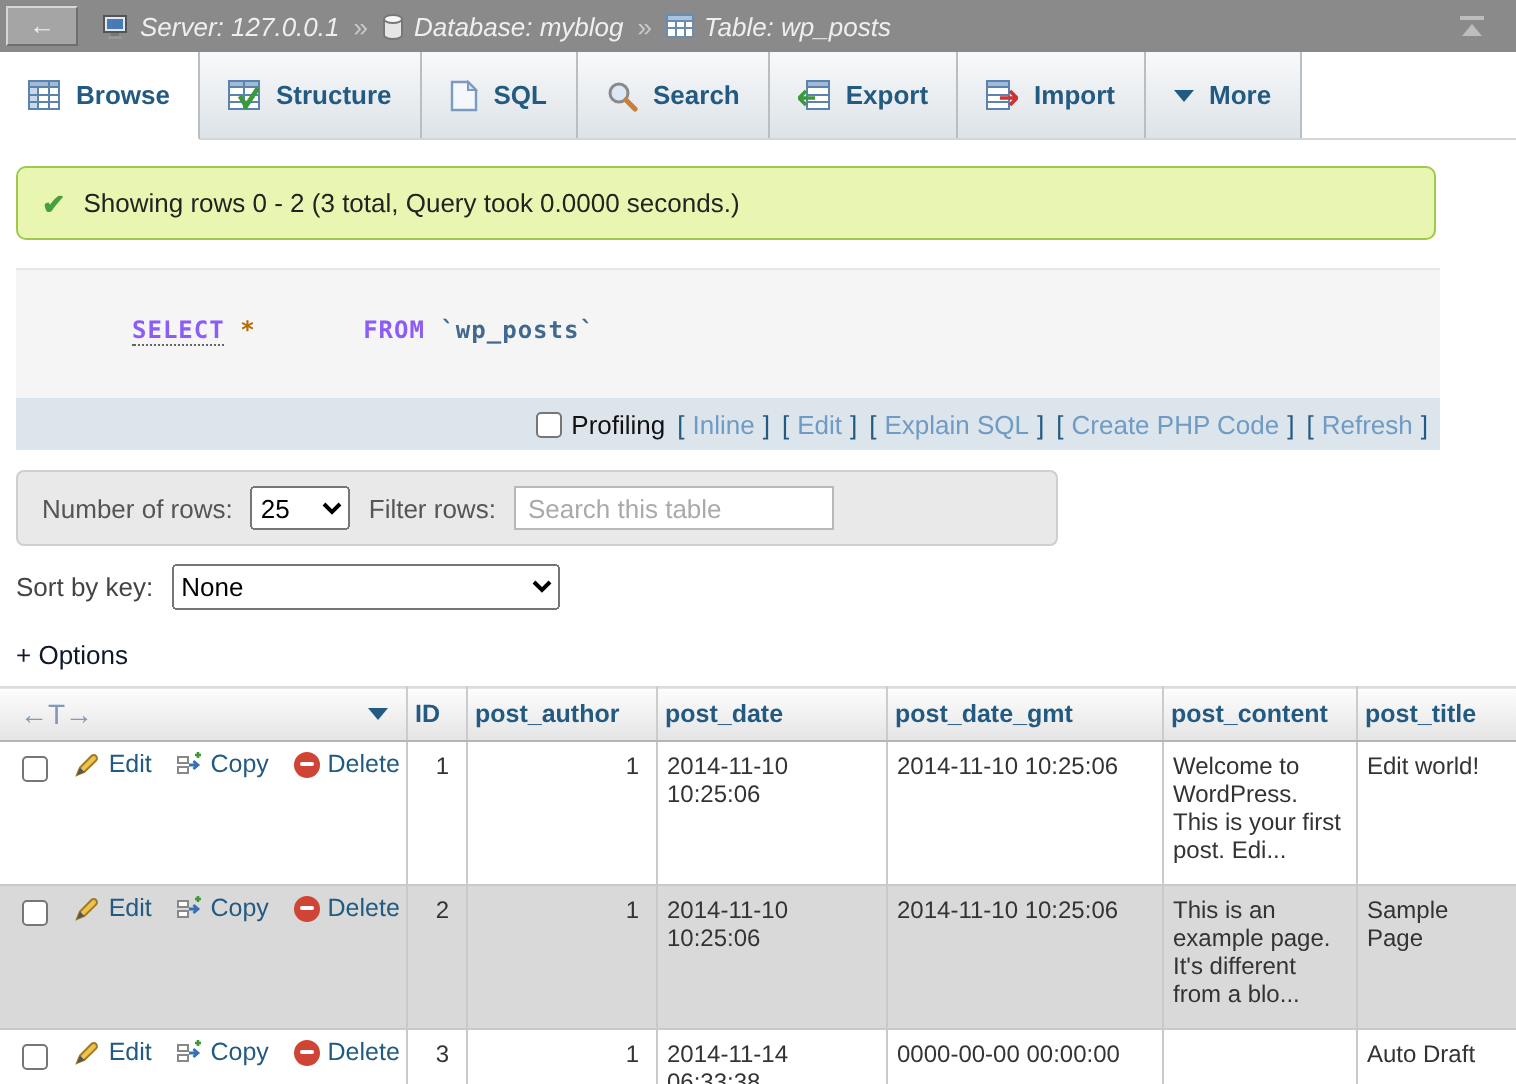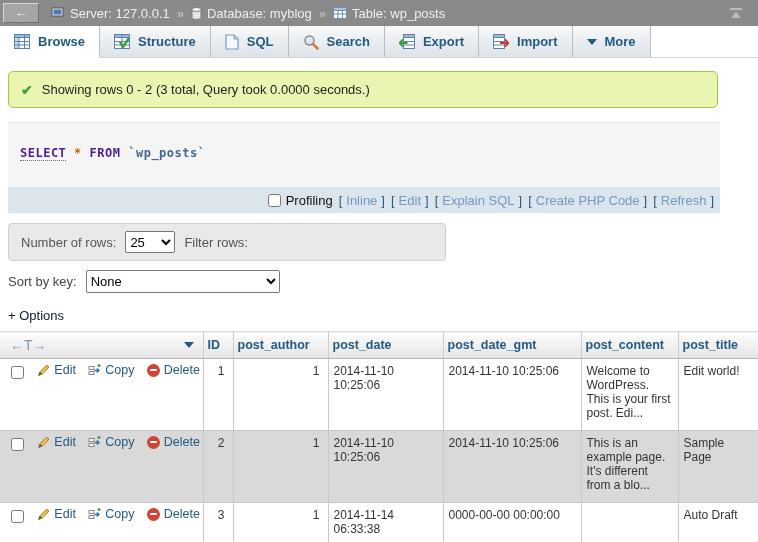--- a/index.html
+++ b/index.html
@@ -5,55 +5,55 @@
   * { box-sizing: border-box; margin: 0; padding: 0; }
   html,body { width:758px; height:542px; overflow:hidden; background:#fff;
     font-family:"Liberation Sans", sans-serif; font-size:13px; color:#222; }
 
   
   .topbar { height:26px; background:#8a8a8a; display:flex; align-items:center;
     color:#efefef; font-size:13px; }
   .nav-toggle { width:36px; height:20px; margin:0 9px 0 3px; background:#a5a5a5;
     border:1px solid #d6d6d6; border-bottom-color:#6e6e6e; border-right-color:#6e6e6e;
     color:#f2f2f2; font-size:13px; line-height:17px; text-align:center; cursor:pointer; }
-  .crumb { display:flex; align-items:center; gap:5px; margin:0 3px; white-space:nowrap; }
+  .crumb { display:flex; align-items:center; gap:5px; margin:0 3px; white-space:nowrap;font-style:italic; }
   .sep { color:#c9c9c9; margin:0 4px; }
   .collapse-btn { margin-left:auto; margin-right:14px; cursor:pointer; display:flex; }
 
   
-  .tabs { height:32px; display:flex; background:#fff; border-bottom:1px solid #d5d5d5; }
+  .tabs { height:44px; display:flex; background:#fff; border-bottom:1px solid #d5d5d5; }
   .tab { display:flex; align-items:center; gap:8px; padding:0 14px;
     border-right:1px solid #b8bfc4; background:linear-gradient(#f8f9fa,#dde3e8);
     color:#235a81; font-weight:bold; font-size:13px; text-decoration:none; cursor:pointer;
     white-space:nowrap; }
   .tab.active { background:#fff; border-bottom:1px solid #fff; margin-bottom:-1px; }
 
   
   .message { margin:13px 0 0 8px; width:710px; background:#e9f6b2; border:1px solid #a0c84a;
     border-radius:5px; padding:10px 12px; display:flex; align-items:center; gap:9px;
     color:#222; }
   .check-icon { color:#48a03c; font-size:14px; font-weight:bold; line-height:1; }
 
   
   .query-section { margin:14px 0 0 8px; width:712px; border-top:1px solid #e6e6e6; }
   .sqlbox { background:#f5f5f5; padding:23px 12px 27px 12px;
     font-family:"DejaVu Sans Mono", monospace; font-size:12px; letter-spacing:.5px; }
-  .kw { color:#4c1d95; font-weight:bold; }
+  .kw { color:#8b5cf6; font-weight:bold;margin-left:46px; }
   .kw-u { border-bottom:1px dotted #666; }
   .op { color:#b36b00; font-weight:bold; }
   .ident { color:#41698f; font-weight:bold; }
   .querybar { background:#dce4ec; height:26px; display:flex; align-items:center;
     justify-content:flex-end; padding-right:6px; font-size:13px; color:#111; }
   .querybar input { margin-right:5px; }
   .qbr { color:#235a81; margin:0 2px 0 6px; }
   .qbrc { color:#235a81; margin:0 0 0 2px; }
   .qlink { color:#6f9bc4; text-decoration:none; margin:0 2px; cursor:pointer; }
 
   
-  .rowsbar { margin:10px 0 0 8px; width:438px; height:38px; background:#e9e9e9;
+  .rowsbar { margin:10px 0 0 8px; width:521px; height:38px; background:#e9e9e9;
     border:1px solid #cfcfcf; border-radius:4px; display:flex; align-items:center;
     padding:0 12px; gap:9px; color:#555; }
   select.rows-select { width:50px; height:22px; font-size:13px; }
   .filter-input { width:160px; height:22px; border:1px solid #b9b9b9; padding:2px 6px;
     font-size:13px; color:#333; }
   .filter-input::placeholder { color:#aaa; }
   .sortrow { margin:9px 0 0 8px; display:flex; align-items:center; gap:9px; color:#444; }
   select.sort-select { width:194px; height:23px; font-size:13px; }
   .options-link { display:inline-block; margin:15px 0 5px 8px; color:#0f172a;
     text-decoration:none; cursor:pointer; }
@@ -230,20 +230,21 @@
   </div>
 </div>
 
 
 <div class="rowsbar">
   <span>Number of rows:</span>
   <select class="rows-select">
     <option>25</option>
   </select>
   <span>Filter rows:</span>
+  <input class="filter-input" type="text" placeholder="Search this table" style="">
 </div>
 
 <div class="sortrow">
   <span>Sort by key:</span>
   <select class="sort-select">
     <option>None</option>
   </select>
 </div>
 
 <a class="options-link">+ Options</a>

